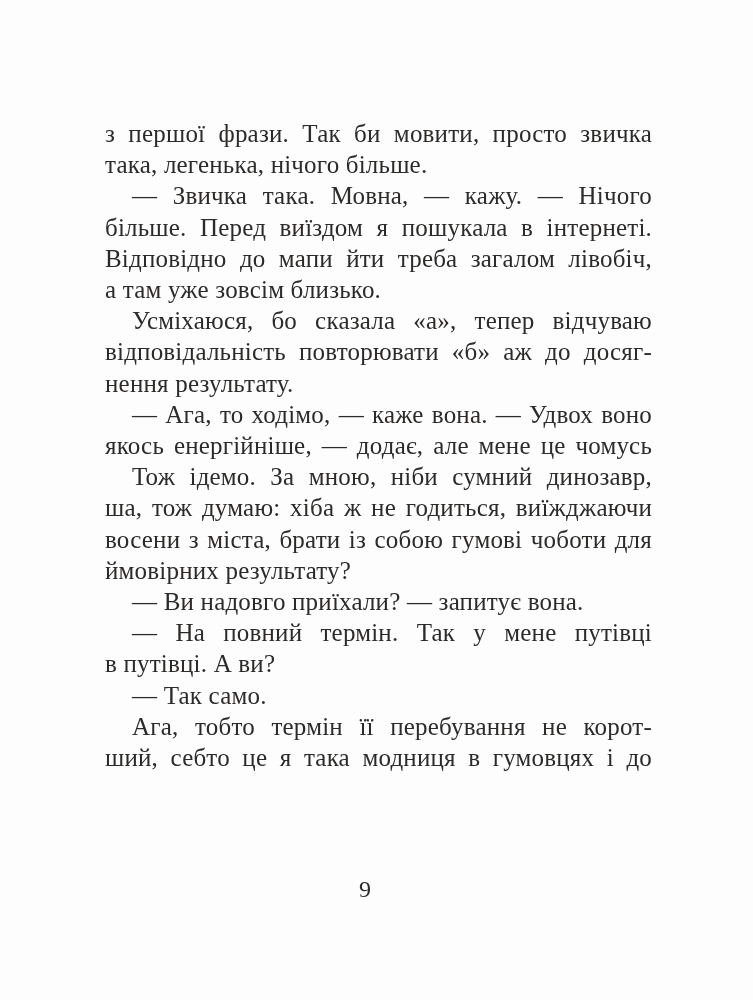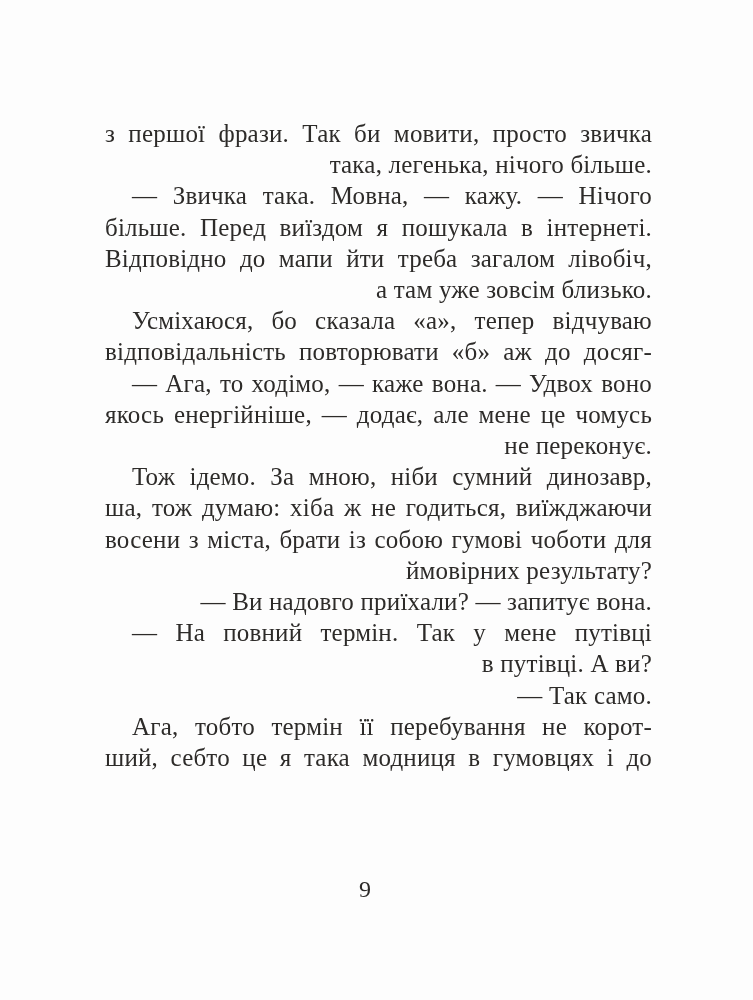--- a/index.html
+++ b/index.html
@@ -22,21 +22,21 @@
   }
   .text-block {
     position: absolute;
     left: 105px;
     top: 118px;
     width: 547px;
   }
   .line {
     font-size: 25px;
     line-height: 31.2px;
-    text-align: right;
+    text-align: left;
     white-space: normal;
     letter-spacing: 0.2px;
   }
   .line.justify {
     text-align: justify;
     text-align-last: justify;
   }
   .line.indent {
     text-indent: 27px;
   }
@@ -56,23 +56,23 @@
 <div class="book-page">
   <div class="text-block">
       <div class="line justify">з першої фрази. Так би мовити, просто звичка</div>
       <div class="line">така, легенька, нічого більше.</div>
       <div class="line indent justify">— Звичка така. Мовна, — кажу. — Нічого</div>
       <div class="line justify">більше. Перед виїздом я пошукала в інтернеті.</div>
       <div class="line justify">Відповідно до мапи йти треба загалом лівобіч,</div>
       <div class="line">а там уже зовсім близько.</div>
       <div class="line indent justify">Усміхаюся, бо сказала «а», тепер відчуваю</div>
       <div class="line justify">відповідальність повторювати «б» аж до досяг-</div>
+      <div class="line">нення результату.</div>
       <div class="line indent justify">— Ага, то ходімо, — каже вона. — Удвох воно</div>
       <div class="line justify">якось енергійніше, — додає, але мене це чомусь</div>
-      <div class="line">не переконує.</div>
       <div class="line indent justify">Тож ідемо. За мною, ніби сумний динозавр,</div>
       <div class="line justify">ша, тож думаю: хіба ж не годиться, виїжджаючи</div>
       <div class="line justify">восени з міста, брати із собою гумові чоботи для</div>
       <div class="line">ймовірних результату?</div>
       <div class="line indent">— Ви надовго приїхали? — запитує вона.</div>
       <div class="line indent justify">— На повний термін. Так у мене путівці</div>
       <div class="line">в путівці. А ви?</div>
       <div class="line indent">— Так само.</div>
       <div class="line indent justify">Ага, тобто термін її перебування не корот-</div>
       <div class="line justify">ший, себто це я така модниця в гумовцях і до</div>

